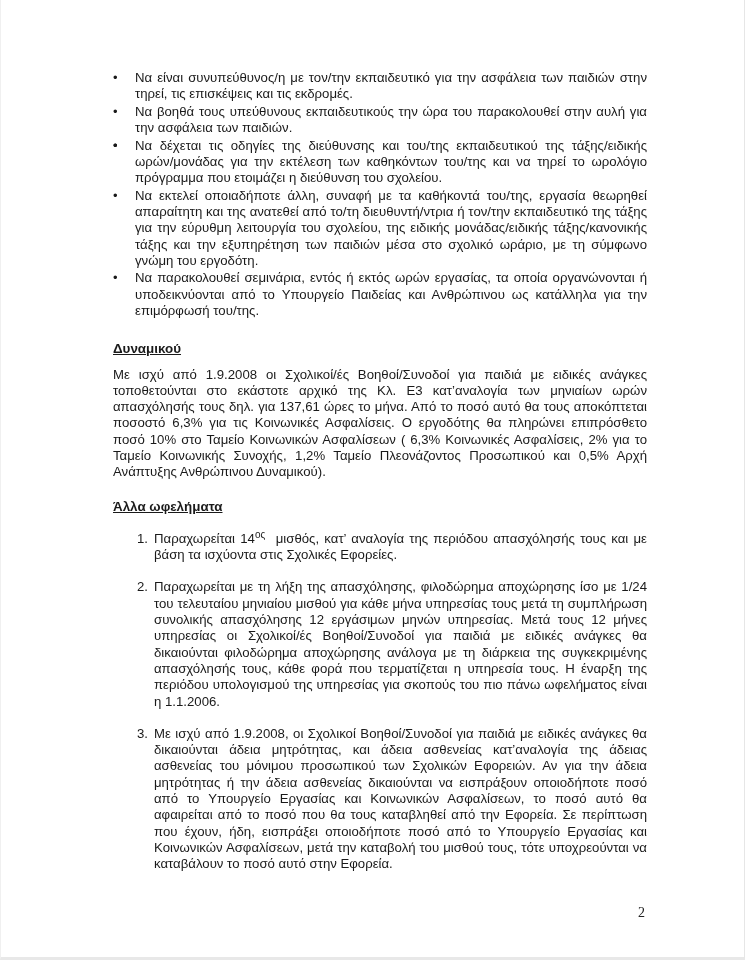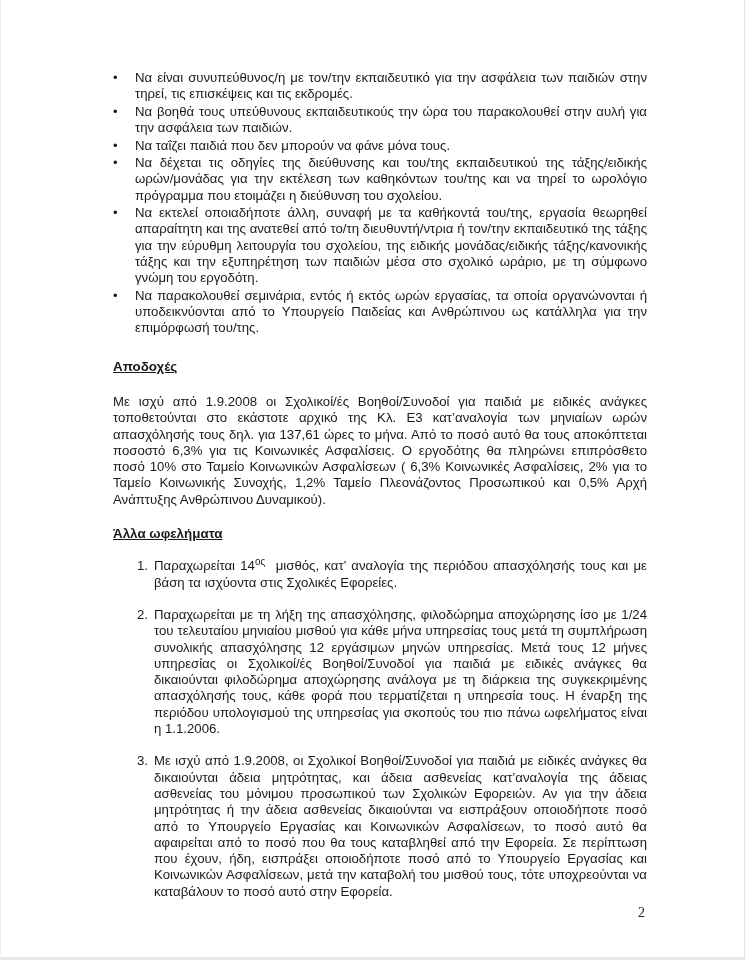--- a/index.html
+++ b/index.html
@@ -57,21 +57,21 @@
     .section-heading {
       font-weight: bold;
       text-decoration: underline;
       margin: 0;
       font-size: 13.4px;
     }
     .h-apodoxes {
       margin-top: 22px;
     }
     .para {
-      margin-top: 19px;
+      margin-top: 9px;
     }
     .h-alla {
       margin-top: 18px;
     }
     ol.numbered {
       list-style: none;
       margin: 0;
       padding: 0;
       margin-top: 16px;
     }
@@ -109,37 +109,36 @@
       <li>
         <span class="bullet">•</span>
         <span>Να είναι συνυπεύθυνος/η με τον/την εκπαιδευτικό για την ασφάλεια των παιδιών στην τηρεί, τις επισκέψεις και τις εκδρομές.</span>
       </li>
       <li>
         <span class="bullet">•</span>
         <span>Να βοηθά τους υπεύθυνους εκπαιδευτικούς την  ώρα του παρακολουθεί στην αυλή για την ασφάλεια των παιδιών.</span>
       </li>
       <li>
         <span class="bullet">•</span>
-        <span>Να ταΐζει παιδιά που δεν μπορούν να φάνε μόνα τους.</span>
       </li>
       <li>
         <span class="bullet">•</span>
         <span>Να δέχεται τις οδηγίες της διεύθυνσης και του/της εκπαιδευτικού της τάξης/ειδικής ωρών/μονάδας για την εκτέλεση των καθηκόντων του/της και να τηρεί το ωρολόγιο πρόγραμμα που ετοιμάζει η διεύθυνση του σχολείου.</span>
       </li>
       <li>
         <span class="bullet">•</span>
         <span>Να εκτελεί οποιαδήποτε άλλη, συναφή με τα καθήκοντά του/της, εργασία θεωρηθεί απαραίτητη και της ανατεθεί από το/τη διευθυντή/ντρια ή τον/την εκπαιδευτικό της τάξης για την εύρυθμη λειτουργία του σχολείου, της ειδικής μονάδας/ειδικής τάξης/κανονικής τάξης και την εξυπηρέτηση των παιδιών μέσα στο σχολικό ωράριο, με τη σύμφωνο γνώμη του εργοδότη.</span>
       </li>
       <li>
         <span class="bullet">•</span>
         <span>Να παρακολουθεί σεμινάρια, εντός ή εκτός ωρών εργασίας, τα οποία οργανώνονται ή υποδεικνύονται από το Υπουργείο Παιδείας και Ανθρώπινου ως κατάλληλα για την επιμόρφωσή του/της.</span>
       </li>
     </ul>
 
-    <p class="section-heading h-apodoxes">Αποδοχές</p>
+    <p class="section-heading h-apodoxes">Δυναμικού</p>
 
     <p class="just para" style="margin-bottom:0;">Με ισχύ από 1.9.2008 οι Σχολικοί/ές Βοηθοί/Συνοδοί για παιδιά με ειδικές ανάγκες τοποθετούνται στο εκάστοτε αρχικό της Κλ. Ε3 κατ’αναλογία των μηνιαίων ωρών απασχόλησής τους δηλ. για 137,61 ώρες το μήνα. Από το ποσό αυτό θα τους αποκόπτεται ποσοστό 6,3% για τις Κοινωνικές Ασφαλίσεις. Ο εργοδότης θα πληρώνει επιπρόσθετο ποσό 10% στο Ταμείο  Κοινωνικών Ασφαλίσεων ( 6,3% Κοινωνικές Ασφαλίσεις, 2% για το Ταμείο Κοινωνικής Συνοχής, 1,2% Ταμείο Πλεονάζοντος Προσωπικού και 0,5% Αρχή Ανάπτυξης Ανθρώπινου Δυναμικού).</p>
 
     <p class="section-heading h-alla">Άλλα ωφελήματα</p>
 
     <ol class="numbered just">
       <li>
         <span class="num">1.</span>
         <span>Παραχωρείται 14</span><sup>ος</sup><span style="white-space:pre-wrap;">  μισθός, κατ’ αναλογία της περιόδου απασχόλησής τους και με βάση τα ισχύοντα στις Σχολικές Εφορείες.</span>
       </li>

